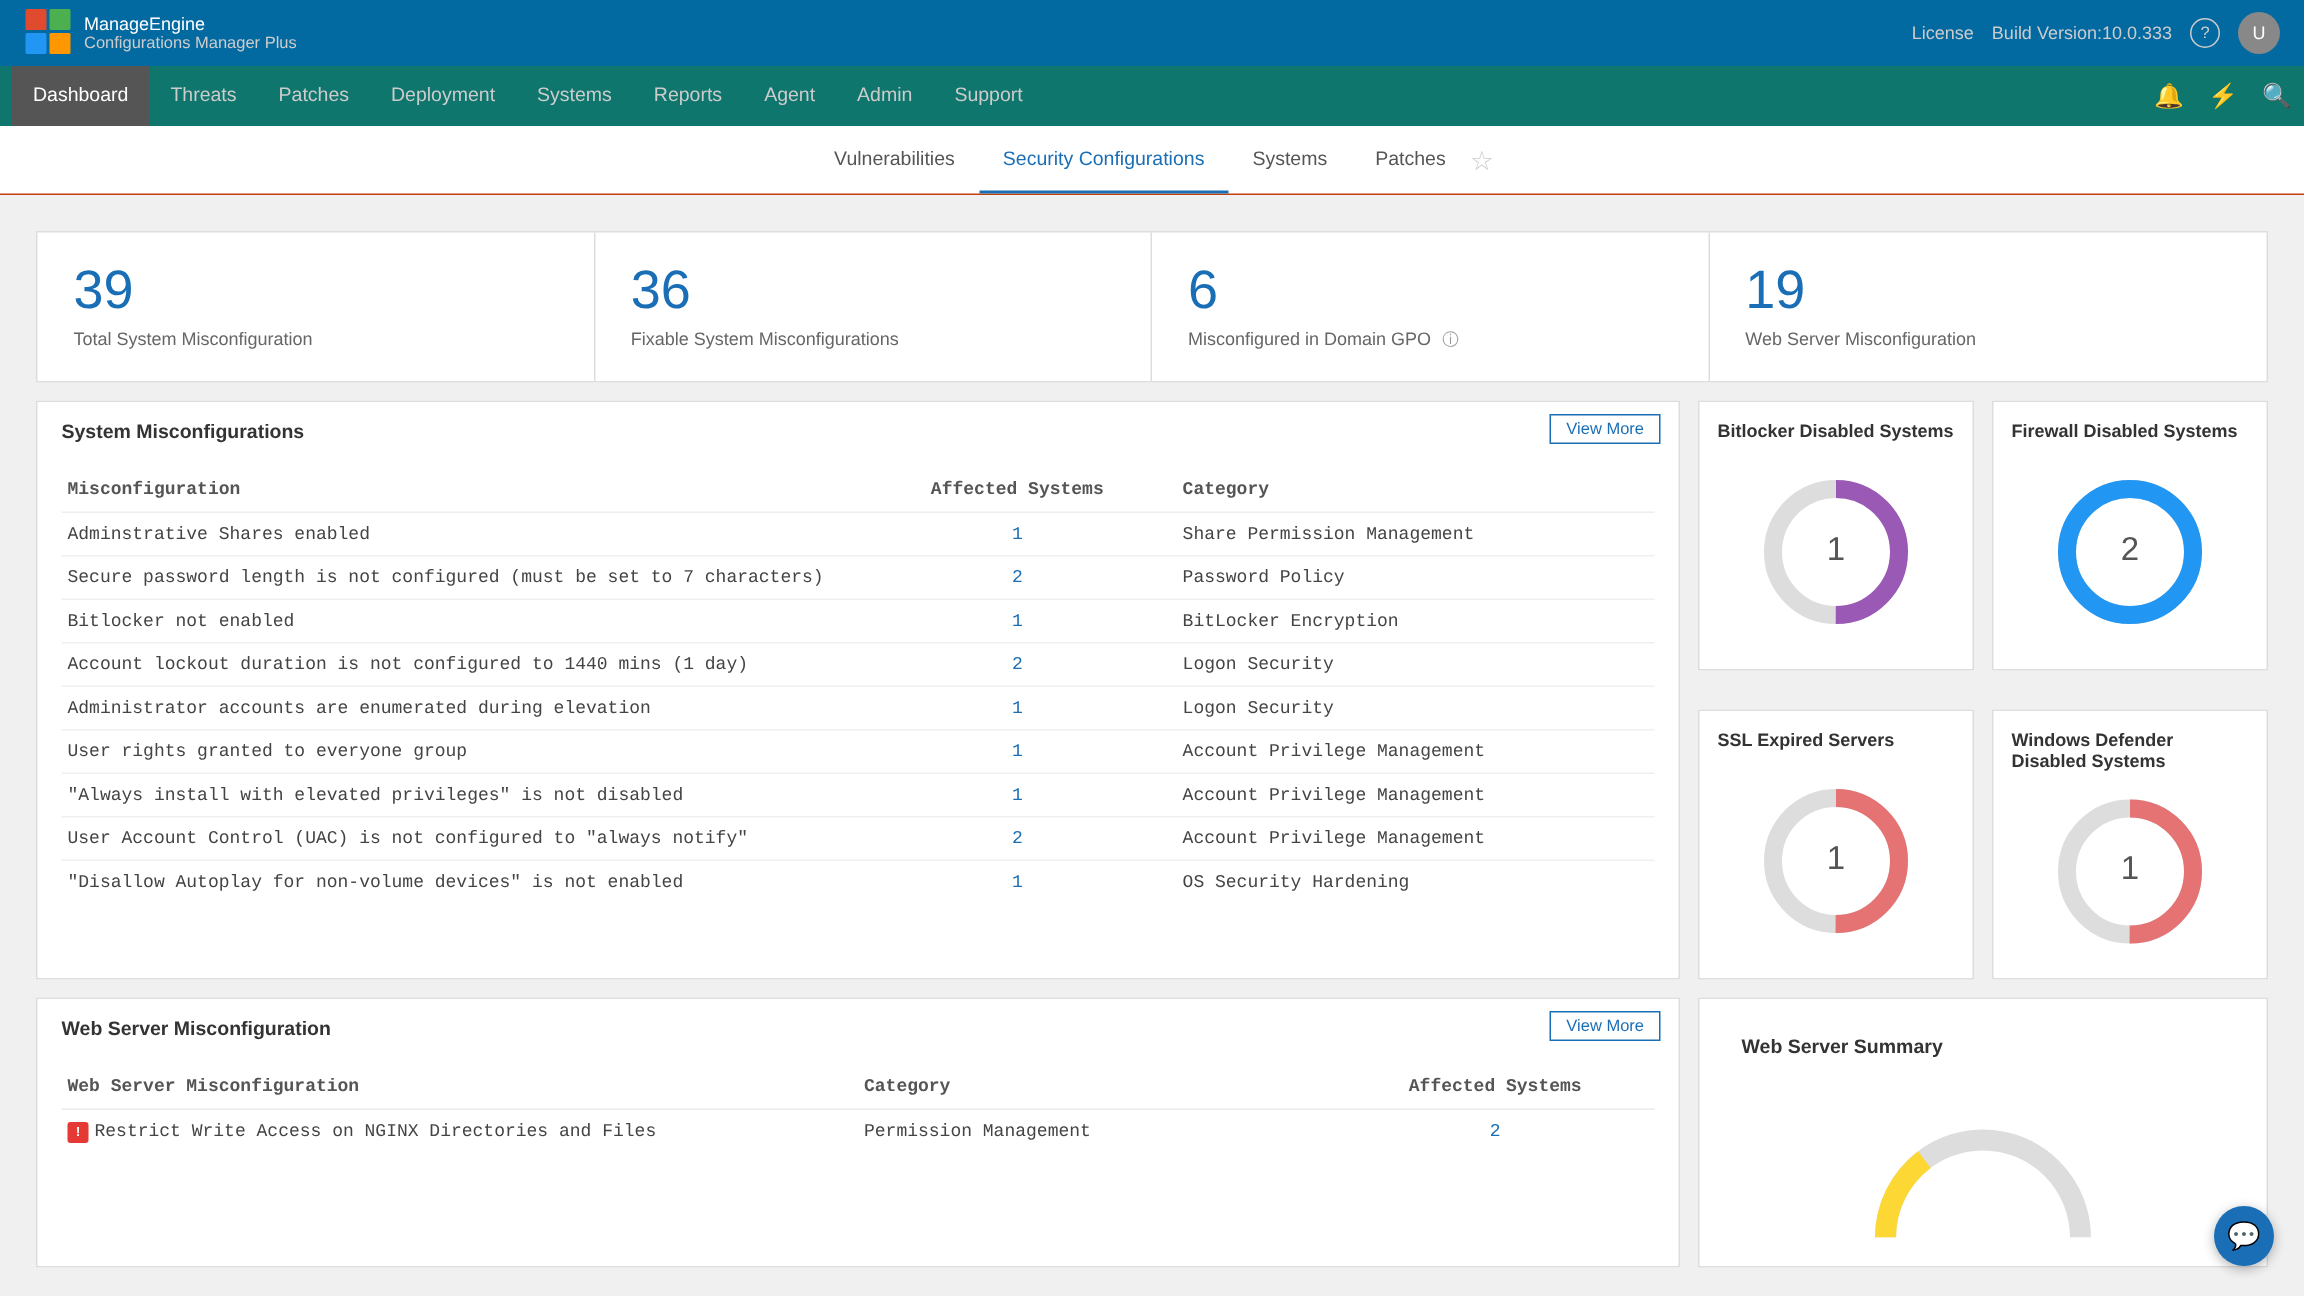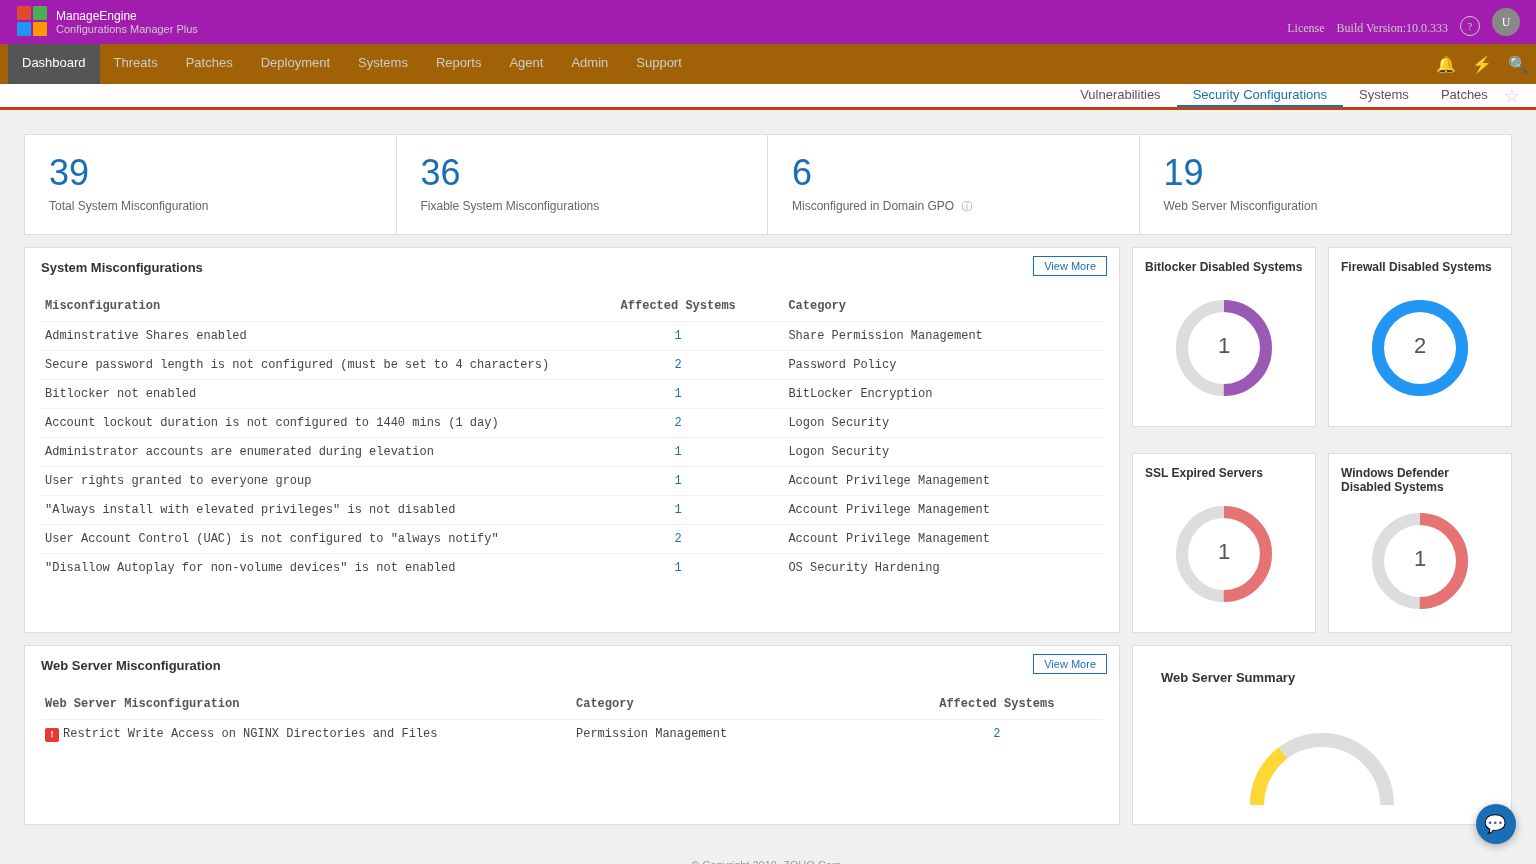--- a/index.html
+++ b/index.html
@@ -1,36 +1,36 @@
 <!DOCTYPE html>
 <html><head>
   <meta charset="utf-8">
   <style>
     * { box-sizing: border-box; margin: 0; padding: 0; }
     body { font-family: Arial, sans-serif; font-size: 13px; background: #f0f0f0; color: #333; }
 
     
     .top-header {
-      background: #a21caf;
+      background: #0369a1;
       height: 44px;
       display: flex;
       align-items: center;
       justify-content: space-between;
       padding: 16px 16px;
     }
     .logo-area { display: flex; align-items: center; gap: 8px; }
     .logo-sub { color: #ccc; font-size: 11px; display: block; }
     .logo-top { color: #fff; font-size: 12px; display: block; }
-    .header-right { display: flex; align-items: flex-end; gap: 12px; color: #ccc; font-size: 12px; font-family: Liberation Serif, serif; }
+    .header-right { display: flex; align-items: center; gap: 12px; color: #ccc; font-size: 12px; }
     .header-right span { cursor: pointer; }
     .avatar { width: 28px; height: 28px; border-radius: 50%; background: #888; display: inline-flex; align-items: center; justify-content: center; color: #fff; font-size: 12px; }
 
     
     .nav-bar {
-      background: #a16207;
+      background: #0f766e;
       height: 40px;
       display: flex;
       align-items: center;
       padding: 0 8px;
     }
     .nav-item {
       color: #ccc;
       padding: 0 14px;
       height: 40px;
       display: flex;
@@ -39,26 +39,26 @@
       font-size: 13px;
       border-bottom: 3px solid transparent;
     }
     .nav-item.active { color: #fff; background: #555; }
     .nav-right { margin-left: auto; display: flex; align-items: center; gap: 16px; color: #ccc; }
     .nav-icon { font-size: 16px; cursor: pointer; }
 
     
     .sub-nav {
       background: #fff;
-      border-bottom: 3px solid #c2410c;
-      height: 26px;
+      border-bottom: 1px solid #c2410c;
+      height: 46px;
       display: flex;
       align-items: center;
       padding: 0 16px;
-      justify-content: flex-end;
+      justify-content: center;
     }
     .sub-nav-items { display: flex; height: 100%; }
     .sub-nav-item {
       padding: 0 16px;
       height: 100%;
       display: flex;
       align-items: center;
       cursor: pointer;
       font-size: 13px;
       color: #555;
@@ -286,21 +286,21 @@
               <th style="width:30%">Category</th>
             </tr>
           </thead>
           <tbody id="misconfigs-tbody">
           <tr>
       <td style="font-size:12px;color:#444;">Adminstrative Shares enabled</td>
       <td style="text-align:center;"><a class="link-blue">1</a></td>
       <td style="color:#444;">Share Permission Management</td>
     </tr>
               <tr>
-      <td style="font-size:12px;color:#444;">Secure password length is not configured (must be set to 4 characters)</td>
+      <td style="font-size:12px;color:#444;">Secure password length is not configured (must be set to 7 characters)</td>
       <td style="text-align:center;"><a class="link-blue">2</a></td>
       <td style="color:#444;">Password Policy</td>
     </tr>
               <tr>
       <td style="font-size:12px;color:#444;">Bitlocker not enabled</td>
       <td style="text-align:center;"><a class="link-blue">1</a></td>
       <td style="color:#444;">BitLocker Encryption</td>
     </tr>
               <tr>
       <td style="font-size:12px;color:#444;">Account lockout duration is not configured to 1440 mins (1 day)</td>

